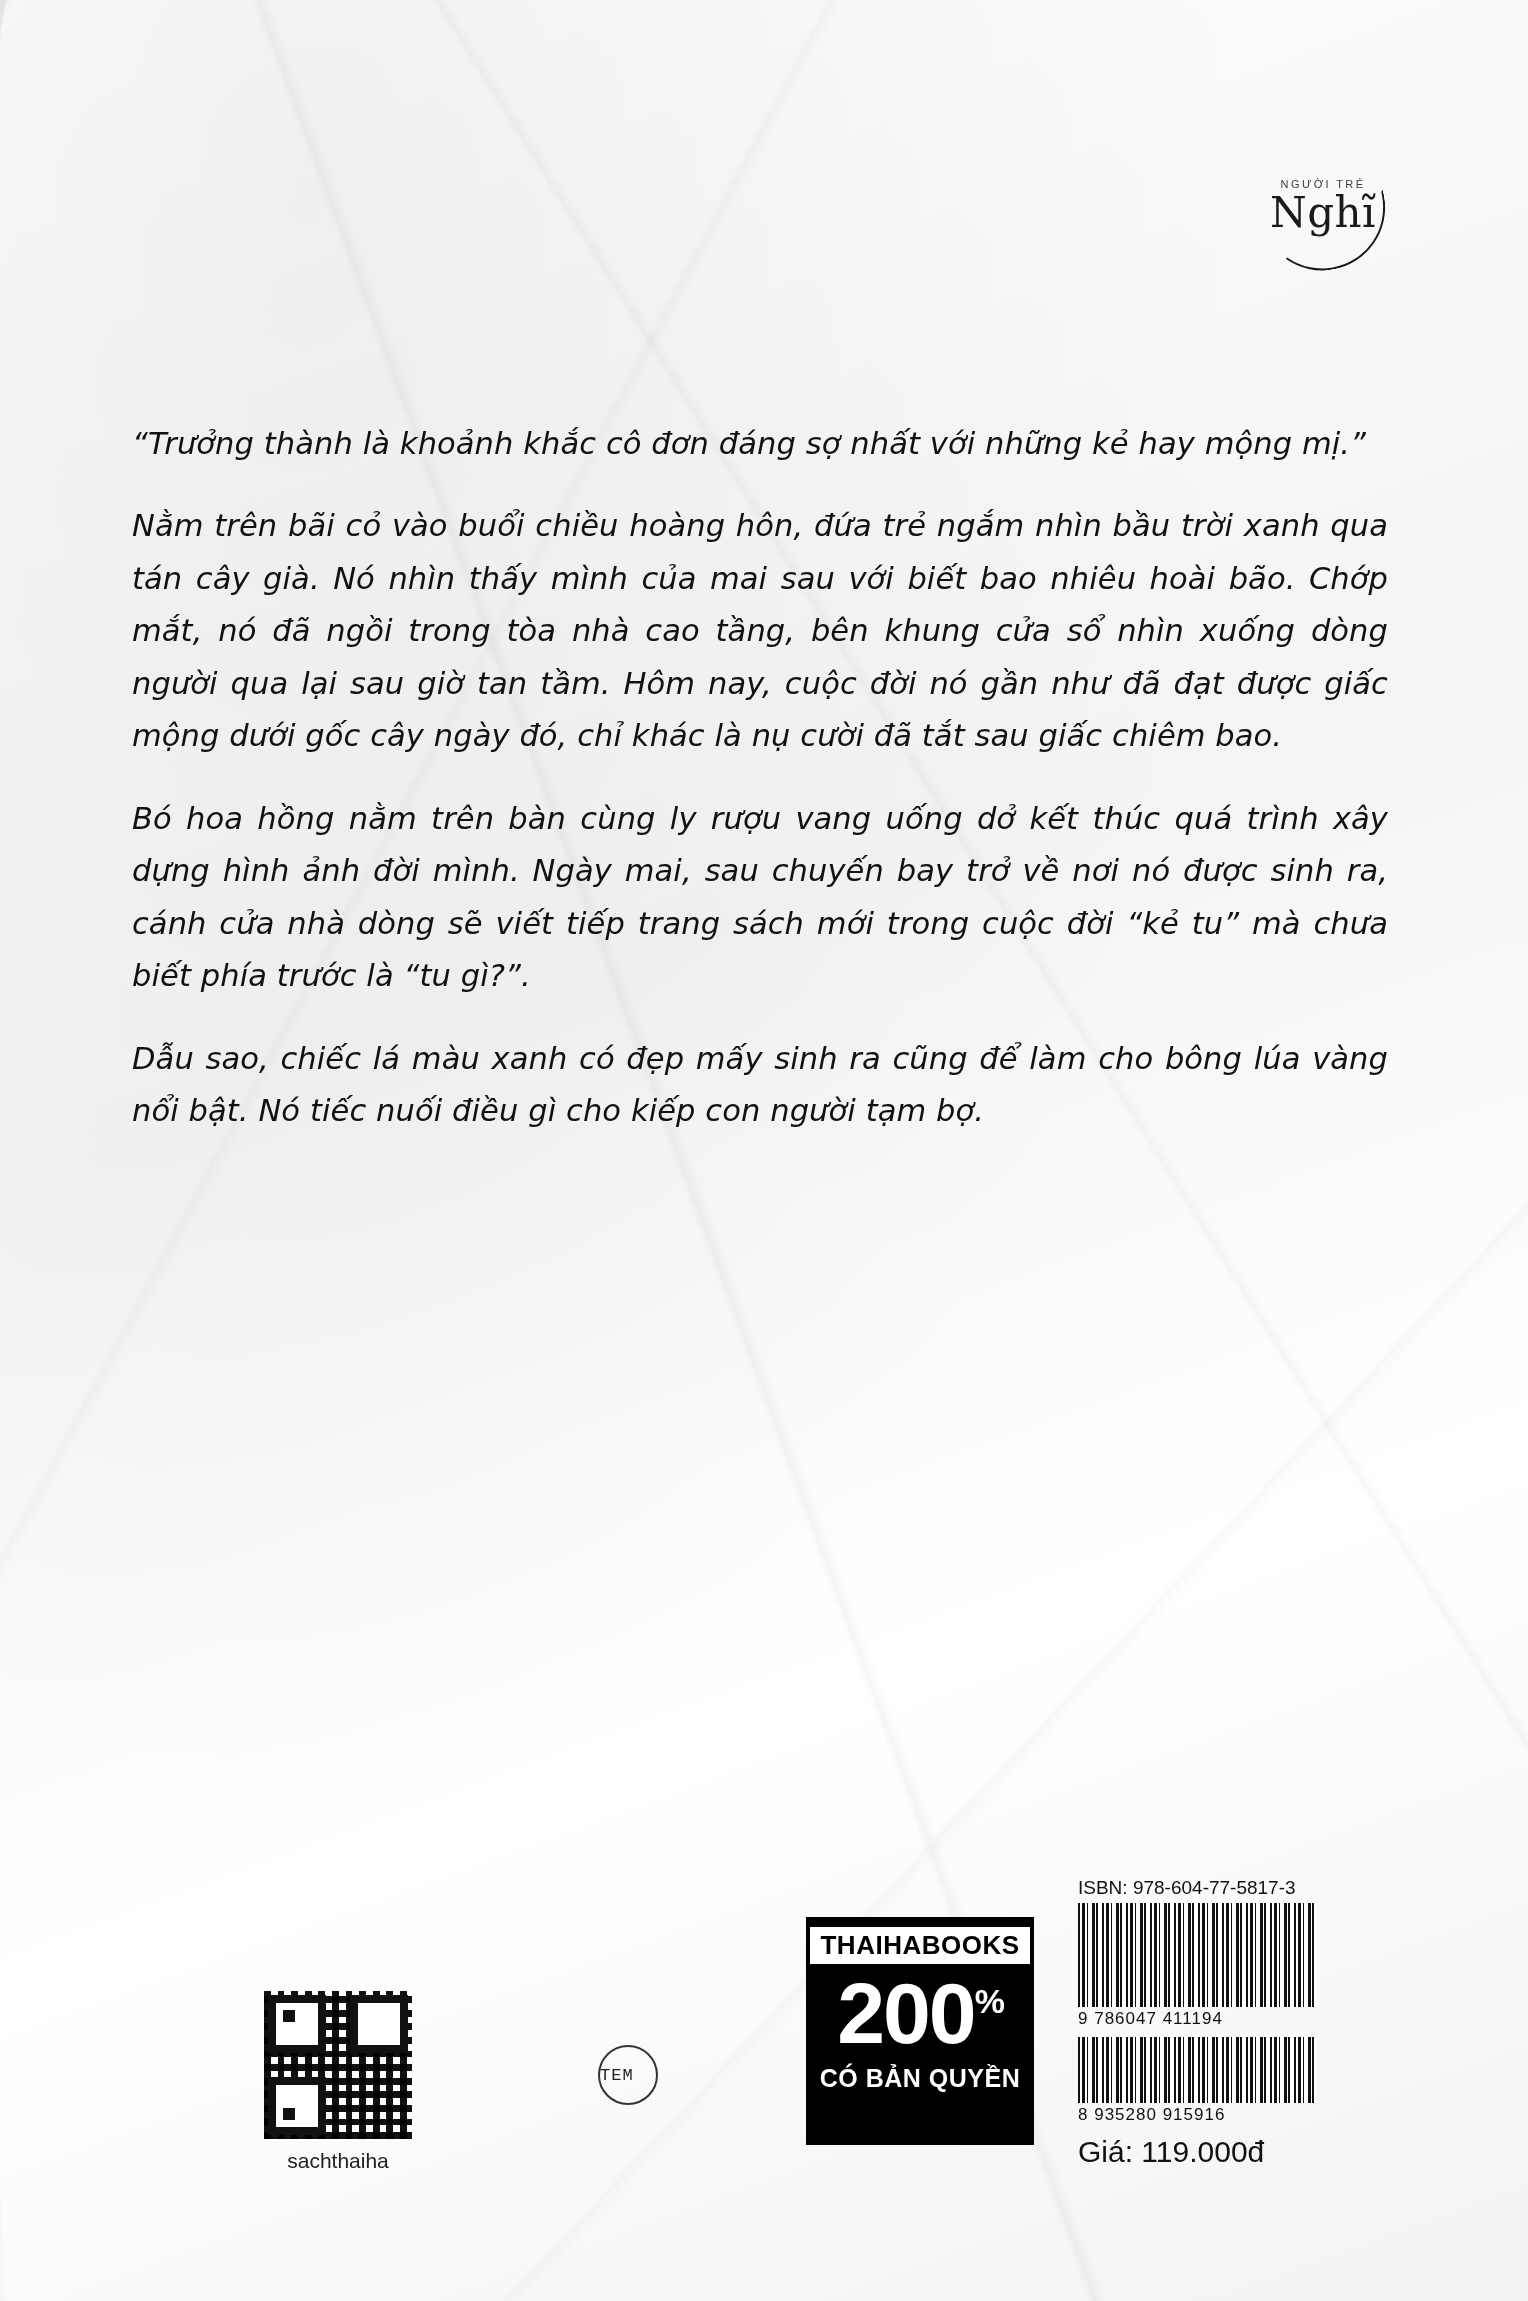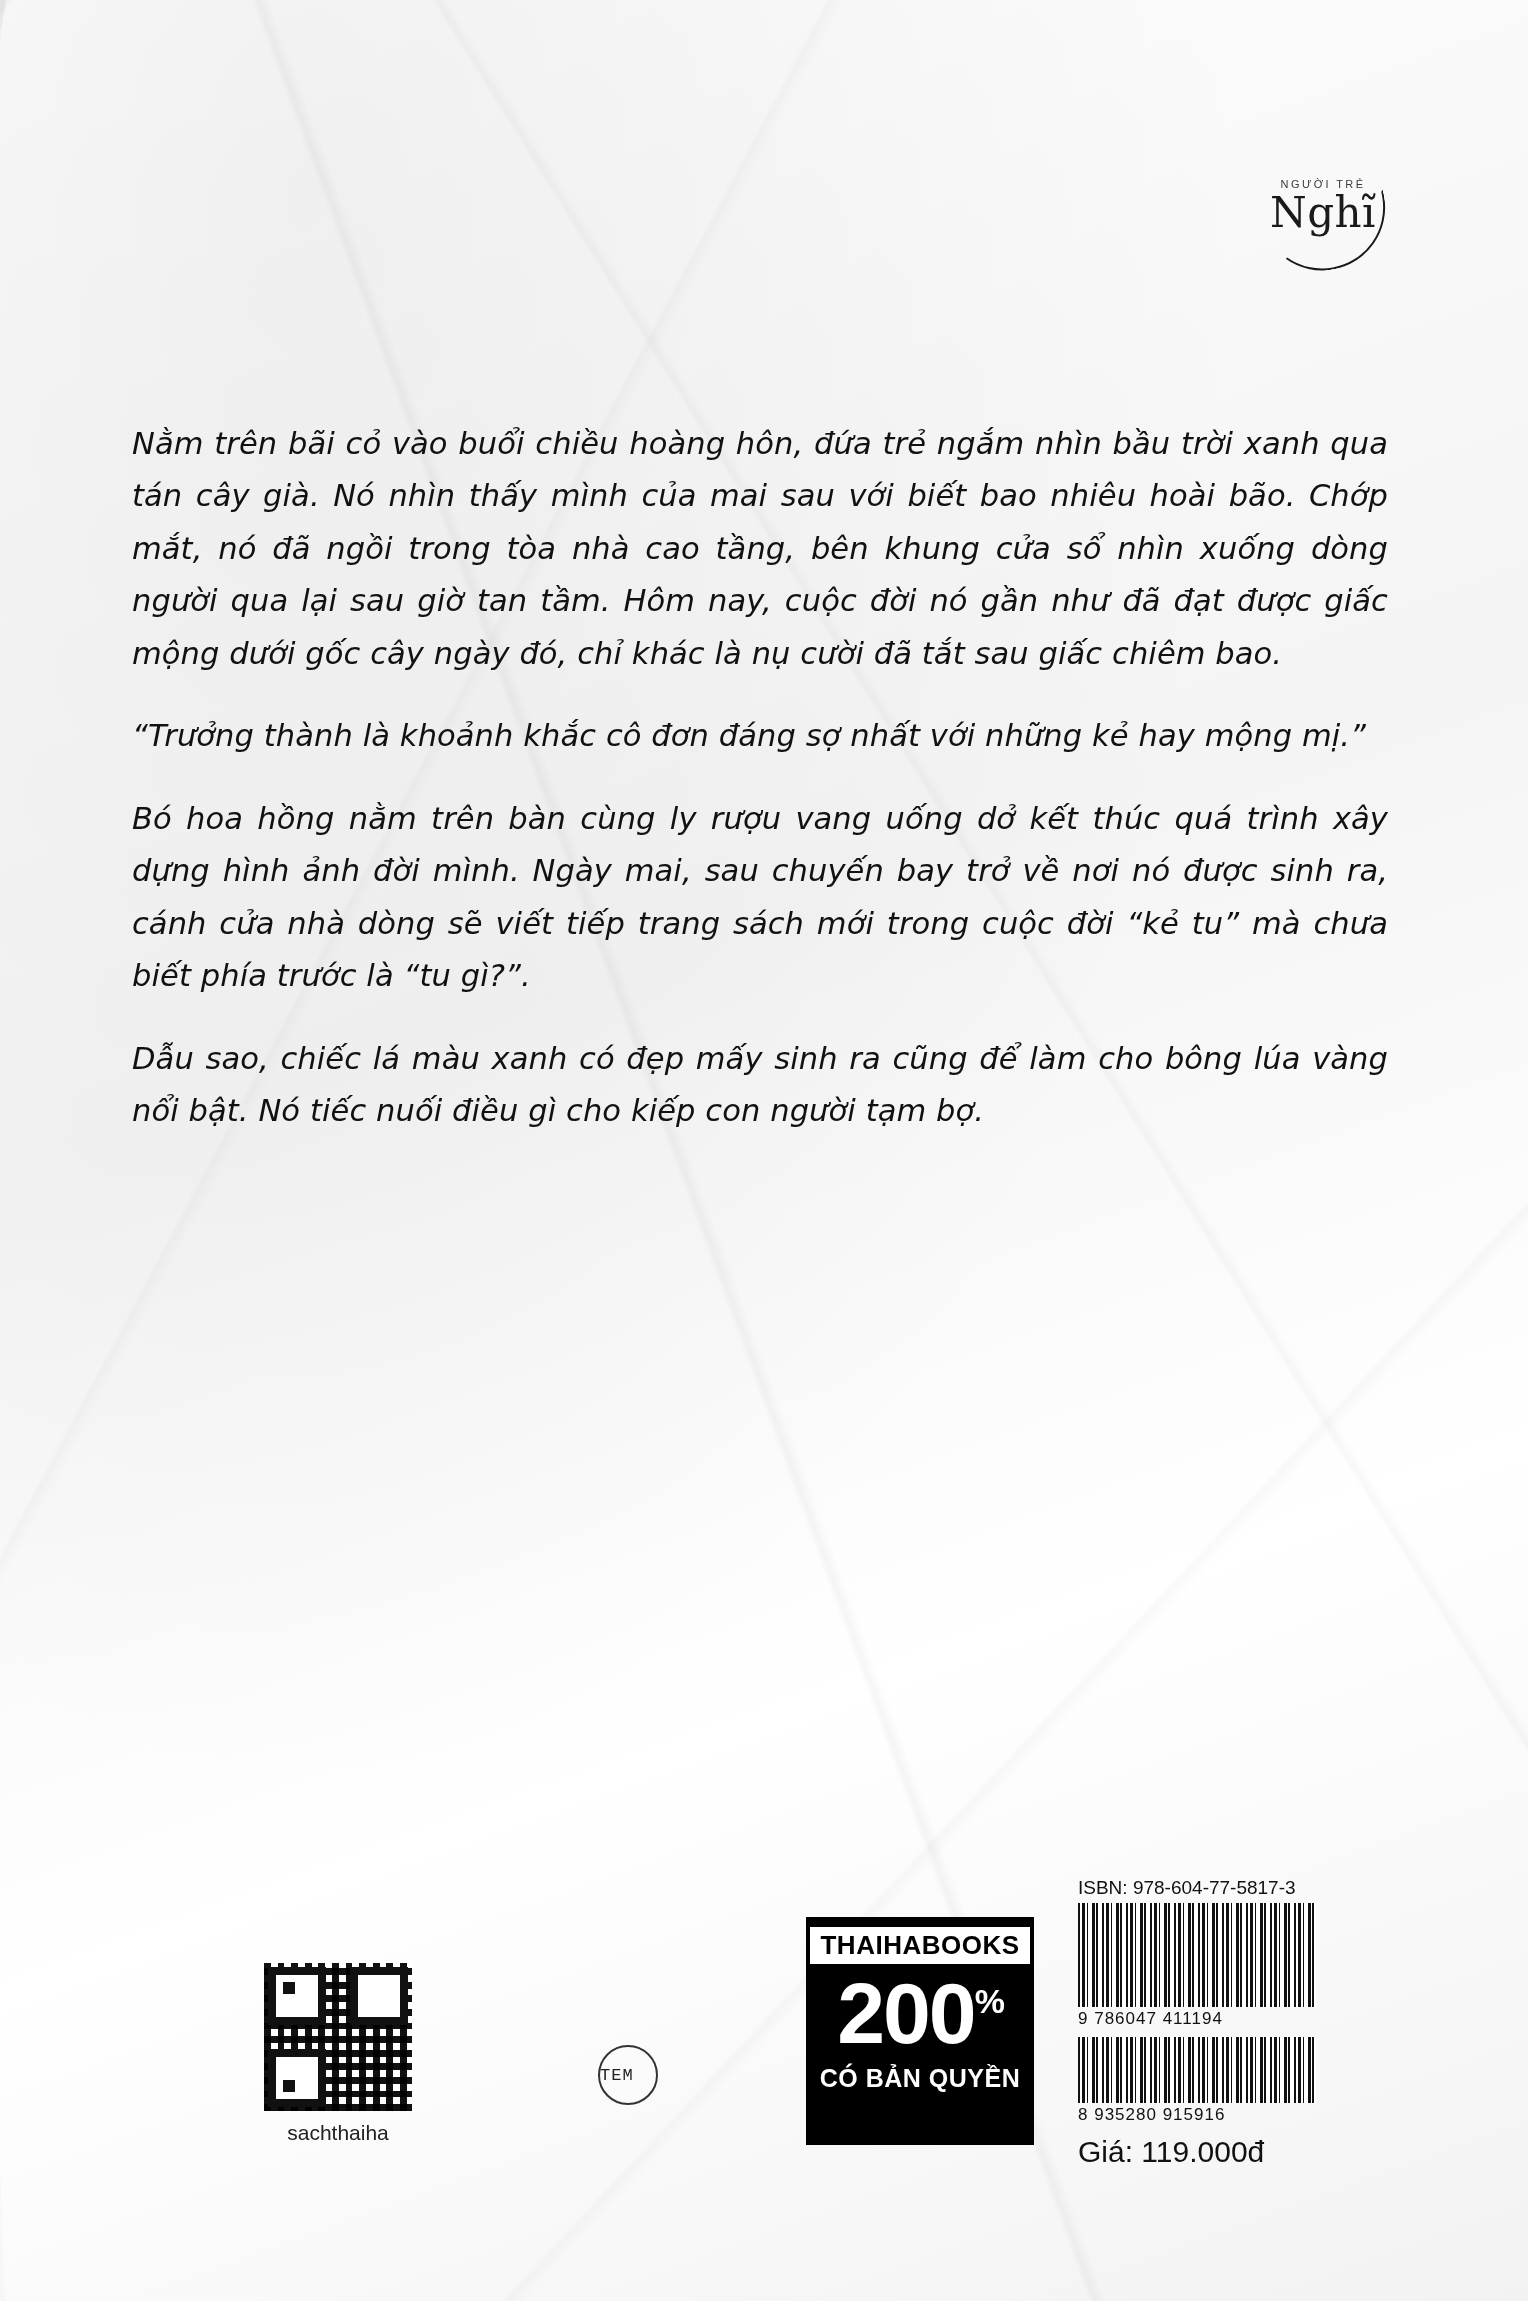--- a/index.html
+++ b/index.html
@@ -104,21 +104,21 @@
     left: 0;
     right: 0;
     bottom: 108px;
     height: 230px;
   }
 
   
   .qr-block {
     position: absolute;
     left: 258px;
-    bottom: 48px;
+    bottom: 20px;
     width: 160px;
     text-align: center;
   }
   .qr-code {
     width: 148px;
     height: 148px;
     margin: 0 auto;
     background-color: #ffffff;
     background-image:
       repeating-linear-gradient(90deg, #111 0 6.8px, transparent 6.8px 13.6px),
@@ -271,22 +271,22 @@
 <div class="page">
   <div class="creases"></div>
 
   <div class="imprint-logo">
     <div class="swoosh"></div>
     <div class="tagline">NGƯỜI TRẺ</div>
     <div class="brand">Nghĩ</div>
   </div>
 
   <div class="blurb">
+    <p>“Trưởng thành là khoảnh khắc cô đơn đáng sợ nhất với những kẻ hay mộng mị.”</p>
     <p>Nằm trên bãi cỏ vào buổi chiều hoàng hôn, đứa trẻ ngắm nhìn bầu trời xanh qua tán cây già. Nó nhìn thấy mình của mai sau với biết bao nhiêu hoài bão. Chớp mắt, nó đã ngồi trong tòa nhà cao tầng, bên khung cửa sổ nhìn xuống dòng người qua lại sau giờ tan tầm. Hôm nay, cuộc đời nó gần như đã đạt được giấc mộng dưới gốc cây ngày đó, chỉ khác là nụ cười đã tắt sau giấc chiêm bao.</p>
-    <p>“Trưởng thành là khoảnh khắc cô đơn đáng sợ nhất với những kẻ hay mộng mị.”</p>
     <p>Bó hoa hồng nằm trên bàn cùng ly rượu vang uống dở kết thúc quá trình xây dựng hình ảnh đời mình. Ngày mai, sau chuyến bay trở về nơi nó được sinh ra, cánh cửa nhà dòng sẽ viết tiếp trang sách mới trong cuộc đời “kẻ tu” mà chưa biết phía trước là “tu gì?”.</p>
     <p>Dẫu sao, chiếc lá màu xanh có đẹp mấy sinh ra cũng để làm cho bông lúa vàng nổi bật. Nó tiếc nuối điều gì cho kiếp con người tạm bợ.</p>
   </div>
 
   <div class="footer">
 
     <div class="qr-block">
       <div class="qr-code">
         <span class="qr-eye3"></span>
         <span class="qr-eye-dot" style="top:19px;left:19px;"></span>

